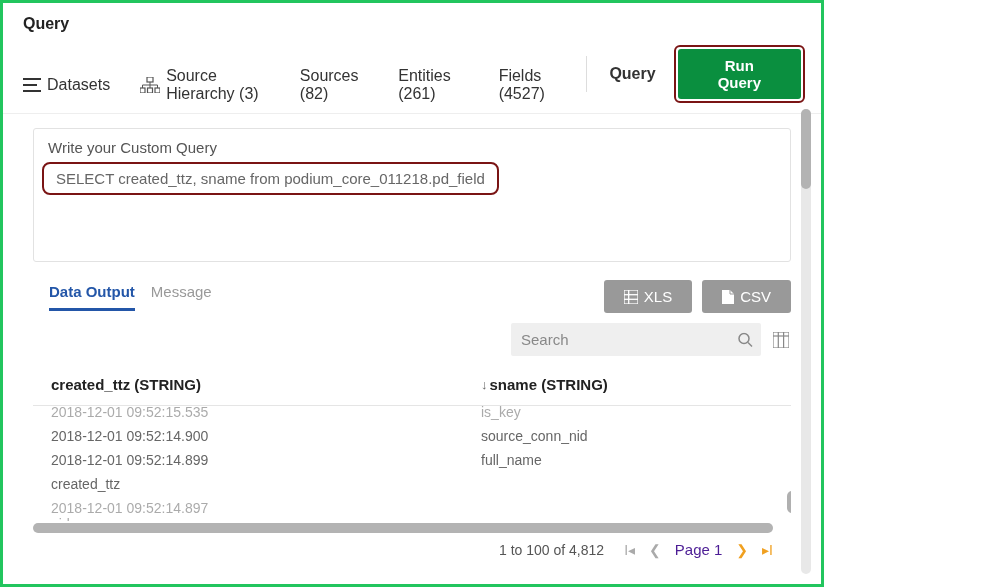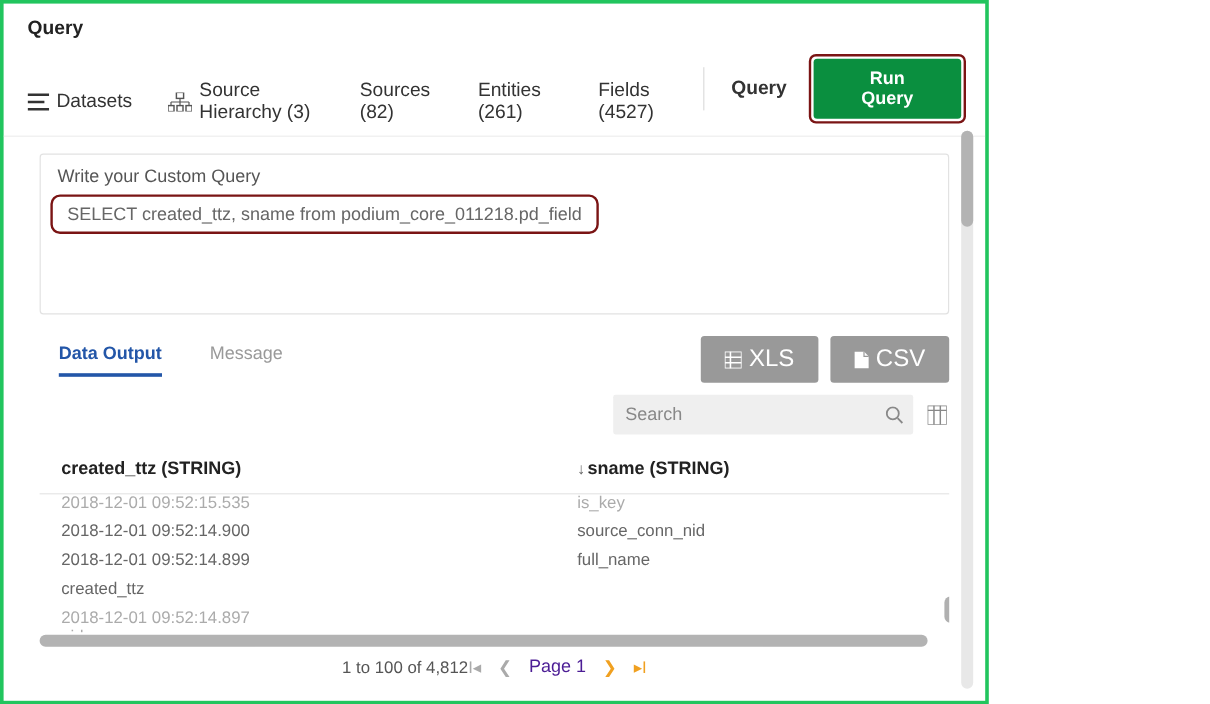--- a/index.html
+++ b/index.html
@@ -12,45 +12,45 @@
 .toolbar-item { display: flex; align-items: center; gap: 6px; font-size: 16px; color: #333; cursor: pointer; }
 .toolbar-right { margin-left: auto; display: flex; align-items: center; gap: 18px; }
 .query-label { font-size: 16px; font-weight: bold; border-left: 1px solid #ddd; padding-left: 22px; height: 36px; display: flex; align-items: center; }
 .run-btn { background: #0a8f3f; color: #fff; border: none; padding: 8px 40px; font-size: 15px; font-weight: bold; border-radius: 3px; cursor: pointer; position: relative; }
 .run-highlight { border: 2px solid #7a1414; border-radius: 6px; padding: 2px; }
 .content { padding: 14px 30px 0 30px; height: calc(100% - 96px); position: relative; }
 .query-box-wrap { border: 1px solid #e2e2e2; border-radius: 3px; padding: 10px 20px 0 14px; margin-bottom: 18px; height: 134px; }
 .query-box-label { font-size: 15px; color: #555; margin-bottom: 6px; }
 .query-text-wrap { display: inline-block; border: 2px solid #7a1414; border-radius: 8px; padding: 6px 12px; font-size: 15px; color: #666; margin-left: -6px; background: #fff; }
 .tabs-row { display: flex; align-items: center; margin-bottom: 10px; }
-.tabs { display: flex; gap: 40px; padding-left: 16px; }
+.tabs { display: flex; gap: 16px; padding-left: 16px; }
 .tab { font-size: 15px; color: #999; padding-bottom: 8px; cursor: pointer; }
 .tab.active { color: #2356a8; font-weight: 600; border-bottom: 3px solid #2356a8; }
 .export-btns { margin-left: auto; display: flex; gap: 10px; }
-.export-btn { background: #999; color: #fff; border: none; padding: 8px 20px; font-size: 20px; border-radius: 3px; cursor: pointer; display: flex; align-items: center; gap: 6px; }
+.export-btn { background: #999; color: #fff; border: none; padding: 8px 20px; font-size: 15px; border-radius: 3px; cursor: pointer; display: flex; align-items: center; gap: 6px; }
 .search-row { display: flex; justify-content: flex-end; align-items: center; gap: 10px; margin-bottom: 10px; }
 .search-box { position: relative; width: 250px; }
 .search-input { width: 100%; padding: 8px 30px 8px 10px; border: none; background: #efefef; font-size: 15px; color: #888; border-radius: 2px; }
 .search-input::placeholder { color: #888; }
 .search-icon { position: absolute; right: 8px; top: 50%; transform: translateY(-50%); color: #888; }
 .cols-icon { width: 20px; height: 20px; color: #888; cursor: pointer; display: flex; align-items: center; justify-content: center; font-size: 16px; }
 .table-wrap { position: relative; }
 .thead { display: flex; border-bottom: 1px solid #e5e5e5; padding: 10px 0 12px 18px; }
 .th { font-weight: bold; font-size: 15px; color: #222; }
 .th.col1 { width: 430px; }
 .th.col2 { flex: 1; display: flex; align-items: center; gap: 2px; }
 .sort-arrow { color: #666; font-size: 13px; }
 .tbody { max-height: 115px; overflow: hidden; position: relative; }
 .trow { display: flex; padding: 4px 0 4px 18px; font-size: 14px; color: #666; }
 .trow .td1 { width: 430px; }
 .trow.faded-top { opacity: 0.55; margin-top: -6px; }
 .trow.faded-bot { opacity: 0.55; flex-direction: column; }
 .hscroll { height: 12px; background: #fff; position: relative; margin-top: 0; }
 .hscroll-track { position: absolute; left: 0; right: 18px; top: 2px; height: 10px; background: #b3b3b3; border-radius: 5px; }
-.footer-row { display: flex; align-items: center; padding: 8px 18px 0 18px; font-size: 14px; color: #555; justify-content: center; }
+.footer-row { display: flex; align-items: center; padding: 8px 18px 0 18px; font-size: 14px; color: #555; justify-content: flex-end; gap: 20px; }
 .pager { display: flex; align-items: center; gap: 14px; color: #aaa; font-size: 15px; }
 .pager .pg { color: #4c1d95; }
 .pager .nav { cursor: pointer; font-size: 14px; }
 .pager .nav.en { color: #f0a020; }
 .vscroll-stub { position: absolute; right: 10px; top: 106px; bottom: 10px; width: 10px; background: #e8e8e8; border-radius: 5px; }
 .vscroll-thumb { position: absolute; left: 0; width: 10px; height: 80px; top: 0; background: #b3b3b3; border-radius: 5px; }
 .table-vscroll { position: absolute; right: -6px; top: 0; width: 8px; height: 110px; }
 .table-vscroll-thumb { position: absolute; width: 10px; height: 22px; background: #b0b0b0; border-radius: 5px; top: 85px; left: -2px; }
 svg { display: block; }
 </style>

